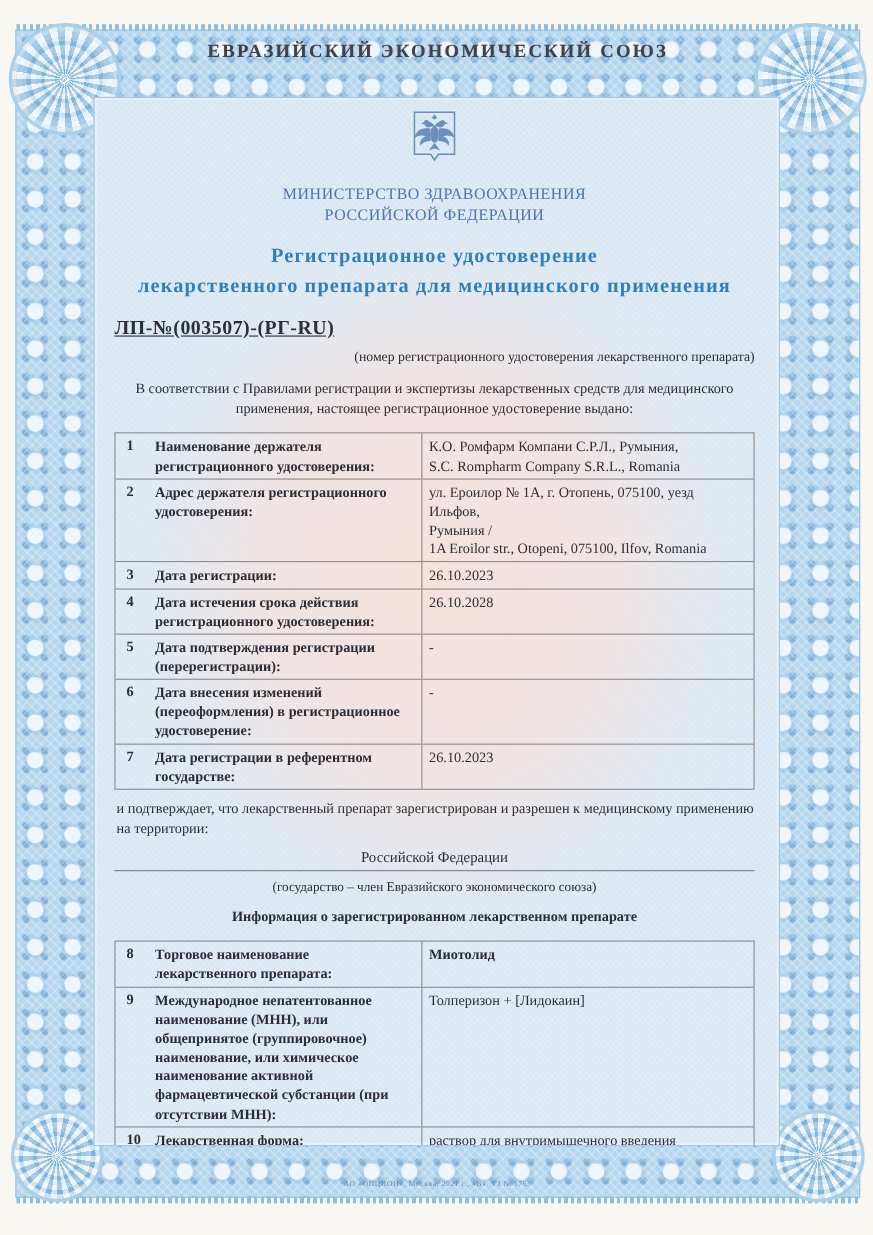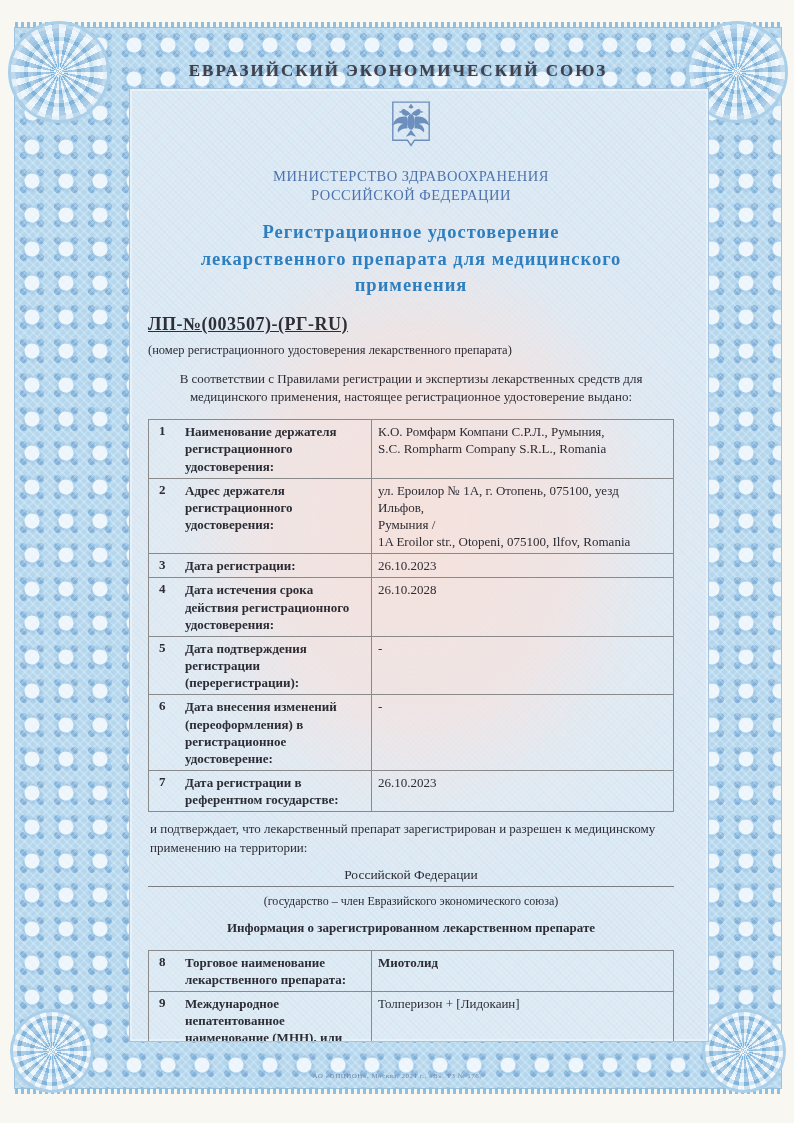--- a/index.html
+++ b/index.html
@@ -33,39 +33,38 @@
     box-shadow:0 0 0 3px #a9cfe9, inset 0 0 0 4px rgba(255,255,255,.5);
   }
   .rosette.tl{left:-4px;top:-4px;width:96px;height:96px;}
   .rosette.tr{right:-4px;top:-4px;width:96px;height:96px;}
   .rosette.bl{left:-2px;bottom:-2px;width:78px;height:78px;}
   .rosette.br{right:-2px;bottom:-2px;width:78px;height:78px;}
   .banner{
     position:absolute;top:9px;left:0;width:100%;text-align:center;
     font-weight:bold;font-size:17px;letter-spacing:2px;color:#41414b;
     text-shadow:0 0 1px rgba(60,60,80,.4);
-    margin-top:24px;
   }
   
   .inner{
     position:absolute;left:70px;top:60px;right:72px;bottom:46px;
     background-color:#dcebf6;
     background-image:
       radial-gradient(ellipse 58% 42% at 50% 46%, rgba(247,224,217,.95) 0%, rgba(244,226,223,.8) 45%, rgba(235,232,235,.35) 70%, rgba(220,235,246,0) 92%),
       repeating-linear-gradient(45deg, rgba(170,200,225,.14) 0 1px, transparent 1px 4px),
       repeating-linear-gradient(-45deg, rgba(230,190,190,.10) 0 1px, transparent 1px 4px);
     border:1px solid rgba(140,175,210,.65);
     box-shadow:inset 0 0 0 2px rgba(255,255,255,.35);
-    padding:8px 34px 0 18px;box-sizing:border-box;overflow:hidden;margin-left:44px;
+    padding:8px 22px 0 18px;box-sizing:border-box;overflow:hidden;
   }
   .emblem-wrap{text-align:center;margin-top:2px;}
   .ministry{ text-align:center;color:#4e74ad;font-size:14.5px;line-height:1.3;letter-spacing:.5px;margin-top:4px;}
   .doc-title{ text-align:center;color:#2e7fc0;font-weight:bold;font-size:18.5px;line-height:1.45;letter-spacing:1px;margin-top:14px;}
   .reg-number{ text-align:left;font-weight:bold;font-size:18px;margin-top:15px;text-decoration:underline;color:#2e2e36;letter-spacing:.5px;}
-  .reg-caption{ text-align:left;font-size:12.5px;margin-top:8px;}
+  .reg-caption{ text-align:right;font-size:12.5px;margin-top:8px;}
   .intro{ text-align:center;font-size:13px;line-height:1.35;margin:12px 4px 0 4px;}
   
   .cert-table{ margin-top:14px;border:1px solid #8a8a8a;background:rgba(255,255,255,.06);}
   .trow{display:flex;align-items:stretch;}
   .trow + .trow{border-top:1px solid #8a8a8a;}
   .tnum{width:34px;flex:0 0 34px;font-weight:bold;font-size:13px;padding:3px 0 3px 10px;box-sizing:border-box;}
   .tlabel{flex:1 1 auto;font-weight:bold;font-size:13px;line-height:1.32;padding:3px 8px 3px 2px;}
   .tvalue{
     width:302px;flex:0 0 302px;border-left:1px solid #8a8a8a;
     font-size:13px;line-height:1.32;padding:3px 6px;box-sizing:border-box;

